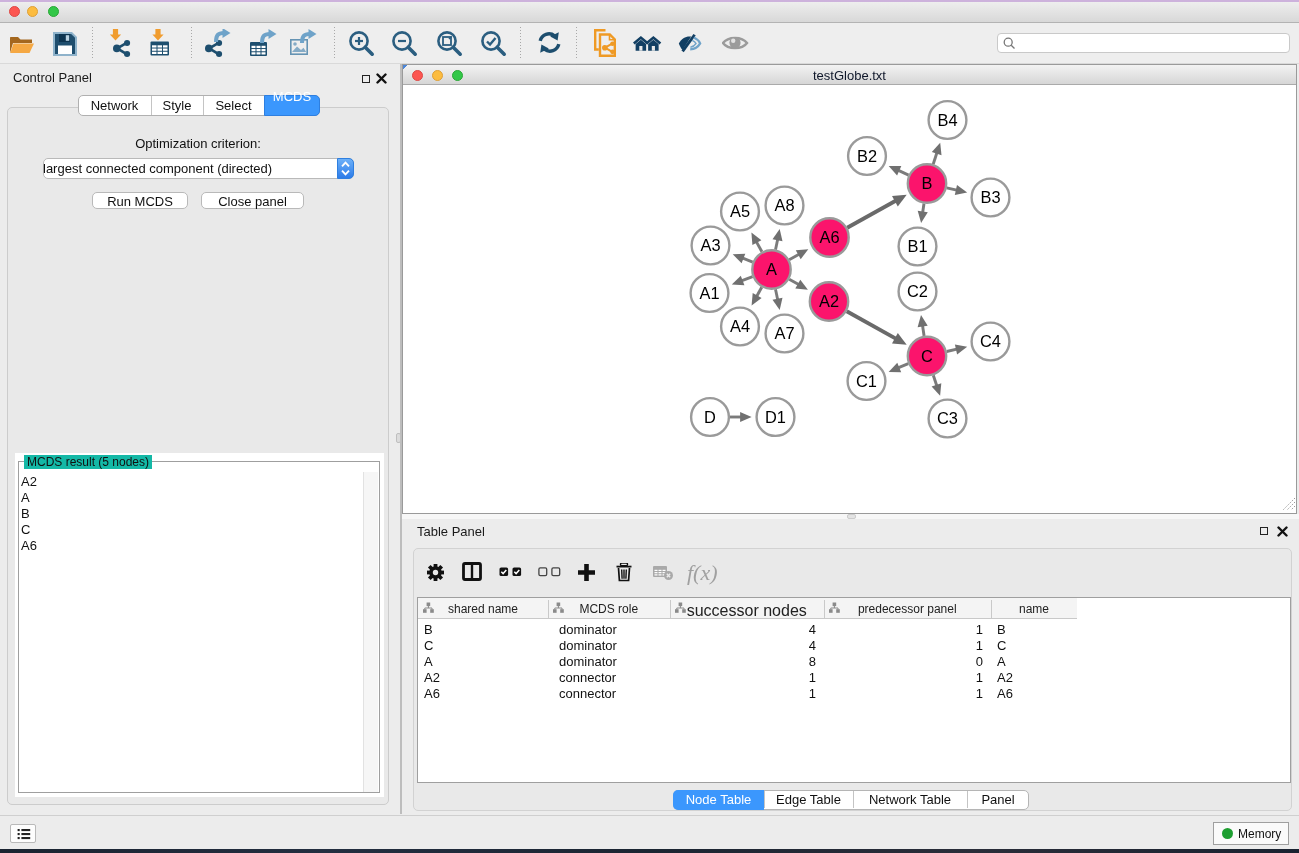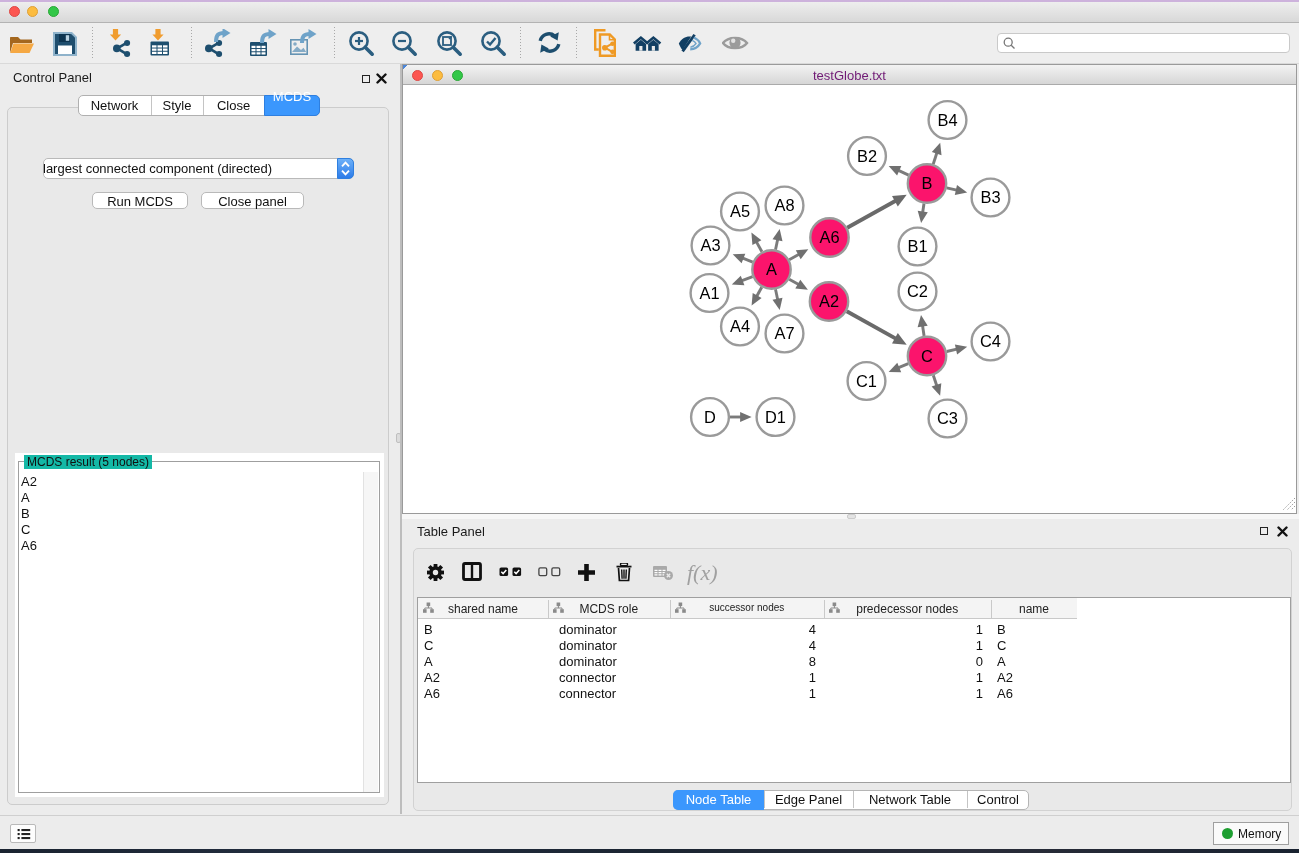--- a/index.html
+++ b/index.html
@@ -178,24 +178,25 @@
 <div class="txt" style="left:13px;top:70px;font-size:13px;color:#1a1a1a">Control Panel</div>
 <div class="abs" style="left:361.5px;top:74.5px;width:8px;height:8px;border:1.5px solid #222"></div>
 <svg class="abs" style="left:376px;top:73px" width="11" height="11" viewBox="0 0 11 11">
       <path d="M1.5 1.5 L9.5 9.5 M9.5 1.5 L1.5 9.5" stroke="#111" stroke-width="2.4" stroke-linecap="round"></path>
     </svg>
 <div class="abs" style="left:7px;top:107px;width:382px;height:698px;background:#e9e9e9;border:1px solid #cccccc;border-radius:5px"></div>
 <div class="abs" style="left:78px;top:95px;width:242px;height:21px;background:#fff;border:1px solid #b0b0b0;border-radius:5px"></div>
 <div class="txt" style="left:78px;top:98px;width:73px;text-align:center;font-size:13px;color:#111">Network</div>
 <div class="txt" style="left:151px;top:98px;width:52px;text-align:center;font-size:13px;color:#111">Style</div>
 <div class="abs" style="left:151px;top:96px;width:1px;height:19px;background:#c4c4c4"></div>
-<div class="txt" style="left:203px;top:98px;width:61px;text-align:center;font-size:13px;color:#111">Close</div>
+<div class="txt" style="left:203px;top:98px;width:61px;text-align:center;font-size:13px;color:#111">Select</div>
 <div class="abs" style="left:203px;top:96px;width:1px;height:19px;background:#c4c4c4"></div>
 <div class="abs" style="left:264px;top:95px;width:56px;height:21px;background:#3b97fd;border:1px solid #2e7fe0;border-radius:0 5px 5px 0"></div>
 <div class="txt" style="left:264px;top:89px;width:56px;text-align:center;font-size:13px;color:#fff">MCDS</div>
+<div class="txt" style="left:7px;top:136px;width:382px;text-align:center;font-size:13px;color:#111">Optimization criterion:</div>
 <div class="abs" style="left:43px;top:158px;width:311px;height:21px;background:#fff;border:1px solid #b9b9b9;border-radius:5px"></div>
 <div class="txt" style="left:43px;top:161px;width:295px;text-align:left;font-size:13px;color:#111">largest connected component (directed)</div>
 <div class="abs" style="left:337px;top:158px;width:17px;height:21px;background:linear-gradient(#6cb0f8,#2d7ce9);border-radius:0 5px 5px 0;border:1px solid #2e7fe0"></div>
 <svg class="abs" style="left:340px;top:161px" width="11" height="15" viewBox="0 0 11 15">
       <path d="M2 5.4 L5.5 1.6 L9 5.4" fill="none" stroke="#fff" stroke-width="1.8"></path>
       <path d="M2 9.6 L5.5 13.4 L9 9.6" fill="none" stroke="#fff" stroke-width="1.8"></path>
     </svg>
 <div class="abs" style="left:92px;top:192px;width:96px;height:17px;background:#fff;border:1px solid #b9b9b9;border-radius:5px"></div>
 <div class="txt" style="left:92px;top:194px;width:96px;text-align:center;font-size:13px;color:#111">Run MCDS</div>
 <div class="abs" style="left:201px;top:192px;width:103px;height:17px;background:#fff;border:1px solid #b9b9b9;border-radius:5px"></div>
@@ -210,21 +211,21 @@
 <div class="txt" style="left:21px;top:522px;font-size:13px;color:#111">C</div>
 <div class="txt" style="left:21px;top:538px;font-size:13px;color:#111">A6</div>
 <div class="abs" style="left:400px;top:64px;width:2px;height:750px;background:#bdbdbd"></div>
 <div class="abs" style="left:396px;top:433px;width:5px;height:10px;background:#dcdcdc;border:1px solid #bfbfbf;border-radius:2px"></div>
 <div class="abs" style="left:402px;top:64px;width:895px;height:450px;background:#fff;border:1.5px solid #9a9a9a"></div>
 <div class="abs" style="left:403px;top:65px;width:893px;height:20px;background:linear-gradient(#f3f3f3,#d6d6d6);border-bottom:1px solid #aaa"></div>
 <div class="abs" style="left:403px;top:65px;width:5px;height:5px;background:linear-gradient(135deg,#4b86d8 50%,transparent 50%)"></div>
 <div class="abs" style="left:412px;top:69.5px;width:11px;height:11px;border-radius:50%;background:#fc5651;border:1px solid #dd4946"></div>
 <div class="abs" style="left:432px;top:69.5px;width:11px;height:11px;border-radius:50%;background:#fcbc40;border:1px solid #dfa037"></div>
 <div class="abs" style="left:452px;top:69.5px;width:11px;height:11px;border-radius:50%;background:#33c748;border:1px solid #2aa836"></div>
-<div class="txt" style="left:403px;top:68px;width:893px;text-align:center;font-size:13px;color:#701a75">testGlobe.txt</div>
+<div class="txt" style="left:403px;top:68px;width:893px;text-align:center;font-size:13px;color:#0f172a">testGlobe.txt</div>
 <svg width="893" height="426" viewBox="403 86 893 426" style="position:absolute;left:403px;top:86px;">
 <line x1="752.6" y1="276.7" x2="740.7" y2="281.2" stroke="#7b7b7b" stroke-width="2.9"></line>
 <polygon points="731.8,284.5 740.8,275.7 744.4,285.2" fill="#707070"></polygon>
 <line x1="752.7" y1="262.1" x2="741.6" y2="257.7" stroke="#7b7b7b" stroke-width="2.9"></line>
 <polygon points="732.7,254.3 745.3,253.7 741.6,263.2" fill="#707070"></polygon>
 <line x1="761.7" y1="287.2" x2="756.2" y2="297.3" stroke="#7b7b7b" stroke-width="2.9"></line>
 <polygon points="751.6,305.6 752.7,293.0 761.6,298.0" fill="#707070"></polygon>
 <line x1="761.9" y1="251.7" x2="755.9" y2="240.9" stroke="#7b7b7b" stroke-width="2.9"></line>
 <polygon points="751.4,232.5 761.4,240.2 752.4,245.0" fill="#707070"></polygon>
 <line x1="775.5" y1="289.3" x2="777.9" y2="300.8" stroke="#7b7b7b" stroke-width="2.9"></line>
@@ -381,29 +382,29 @@
       <rect x="7.2" y="7.2" width="3.6" height="3.6" fill="#8a8a8a"></rect>
     </svg>
 <div class="txt" style="left:548px;top:602px;width:121.5px;text-align:center;font-size:12px;color:#222">MCDS role</div>
 <svg style="position:absolute;left:553px;top:602px" width="11" height="11" viewBox="0 0 11 11">
       <rect x="3.6" y="0.5" width="3.6" height="3.6" fill="#8a8a8a"></rect>
       <path d="M5.4 4 L5.4 6 M1.8 6 L9 6 M1.8 6 L1.8 7.5 M9 6 L9 7.5" stroke="#8a8a8a" stroke-width="1" fill="none"></path>
       <rect x="0" y="7.2" width="3.6" height="3.6" fill="#8a8a8a"></rect>
       <rect x="7.2" y="7.2" width="3.6" height="3.6" fill="#8a8a8a"></rect>
     </svg>
 <div class="abs" style="left:548px;top:600px;width:1px;height:18px;background:#c9c9c9"></div>
-<div class="txt" style="left:669.5px;top:602px;width:154.5px;text-align:center;font-size:10px;color:#222">successor nodes</div>
+<div class="txt" style="left:669.5px;top:602px;width:154.5px;text-align:center;font-size:16px;color:#222">successor nodes</div>
 <svg style="position:absolute;left:674.5px;top:602px" width="11" height="11" viewBox="0 0 11 11">
       <rect x="3.6" y="0.5" width="3.6" height="3.6" fill="#8a8a8a"></rect>
       <path d="M5.4 4 L5.4 6 M1.8 6 L9 6 M1.8 6 L1.8 7.5 M9 6 L9 7.5" stroke="#8a8a8a" stroke-width="1" fill="none"></path>
       <rect x="0" y="7.2" width="3.6" height="3.6" fill="#8a8a8a"></rect>
       <rect x="7.2" y="7.2" width="3.6" height="3.6" fill="#8a8a8a"></rect>
     </svg>
 <div class="abs" style="left:669.5px;top:600px;width:1px;height:18px;background:#c9c9c9"></div>
-<div class="txt" style="left:824px;top:602px;width:166.5px;text-align:center;font-size:12px;color:#222">predecessor nodes</div>
+<div class="txt" style="left:824px;top:602px;width:166.5px;text-align:center;font-size:12px;color:#222">predecessor panel</div>
 <svg style="position:absolute;left:829px;top:602px" width="11" height="11" viewBox="0 0 11 11">
       <rect x="3.6" y="0.5" width="3.6" height="3.6" fill="#8a8a8a"></rect>
       <path d="M5.4 4 L5.4 6 M1.8 6 L9 6 M1.8 6 L1.8 7.5 M9 6 L9 7.5" stroke="#8a8a8a" stroke-width="1" fill="none"></path>
       <rect x="0" y="7.2" width="3.6" height="3.6" fill="#8a8a8a"></rect>
       <rect x="7.2" y="7.2" width="3.6" height="3.6" fill="#8a8a8a"></rect>
     </svg>
 <div class="abs" style="left:824px;top:600px;width:1px;height:18px;background:#c9c9c9"></div>
 <div class="txt" style="left:990.5px;top:602px;width:87px;text-align:center;font-size:12px;color:#222">name</div>
 <div class="abs" style="left:990.5px;top:600px;width:1px;height:18px;background:#c9c9c9"></div>
 <div class="txt" style="left:424px;top:621.5px;font-size:13px;color:#111">B</div>
@@ -427,25 +428,25 @@
 <div class="txt" style="left:867px;top:669.5px;width:116px;text-align:right;font-size:13px;color:#111">1</div>
 <div class="txt" style="left:997px;top:669.5px;font-size:13px;color:#111">A2</div>
 <div class="txt" style="left:424px;top:685.5px;font-size:13px;color:#111">A6</div>
 <div class="txt" style="left:559px;top:685.5px;font-size:13px;color:#111">connector</div>
 <div class="txt" style="left:700px;top:685.5px;width:116px;text-align:right;font-size:13px;color:#111">1</div>
 <div class="txt" style="left:867px;top:685.5px;width:116px;text-align:right;font-size:13px;color:#111">1</div>
 <div class="txt" style="left:997px;top:685.5px;font-size:13px;color:#111">A6</div>
 <div class="abs" style="left:673px;top:789.5px;width:356px;height:20px;background:#fff;border:1px solid #b5b5b5;border-radius:5px"></div>
 <div class="abs" style="left:673px;top:789.5px;width:91px;height:20px;background:#3b97fd;border-radius:5px 0 0 5px"></div>
 <div class="txt" style="left:673px;top:792px;width:91px;text-align:center;font-size:13px;color:#fff">Node Table</div>
-<div class="txt" style="left:764px;top:792px;width:89px;text-align:center;font-size:13px;color:#111">Edge Panel</div>
+<div class="txt" style="left:764px;top:792px;width:89px;text-align:center;font-size:13px;color:#111">Edge Table</div>
 <div class="abs" style="left:764px;top:791px;width:1px;height:17px;background:#c4c4c4"></div>
 <div class="txt" style="left:853px;top:792px;width:114px;text-align:center;font-size:13px;color:#111">Network Table</div>
 <div class="abs" style="left:853px;top:791px;width:1px;height:17px;background:#c4c4c4"></div>
-<div class="txt" style="left:967px;top:792px;width:62px;text-align:center;font-size:13px;color:#111">Control</div>
+<div class="txt" style="left:967px;top:792px;width:62px;text-align:center;font-size:13px;color:#111">Panel</div>
 <div class="abs" style="left:967px;top:791px;width:1px;height:17px;background:#c4c4c4"></div>
 <div class="abs" style="left:0;top:815px;width:1299px;height:1px;background:#cfcfcf"></div>
 <div class="abs" style="left:10px;top:824px;width:26px;height:19px;background:#fdfdfd;border:1px solid #b9b9b9;border-radius:2px"></div>
 <svg style="position:absolute;left:16.5px;top:826.5px" width="14" height="14" viewBox="0 0 14 14">
       <rect x="0.6" y="2.0" width="2.1" height="2.1" fill="#222"></rect>
       <rect x="4.4" y="2.0" width="8.8" height="2.1" fill="#222"></rect>
       <rect x="0.6" y="6.0" width="2.1" height="2.1" fill="#222"></rect>
       <rect x="4.4" y="6.0" width="8.8" height="2.1" fill="#222"></rect>
       <rect x="0.6" y="10.0" width="2.1" height="2.1" fill="#222"></rect>
       <rect x="4.4" y="10.0" width="8.8" height="2.1" fill="#222"></rect>

